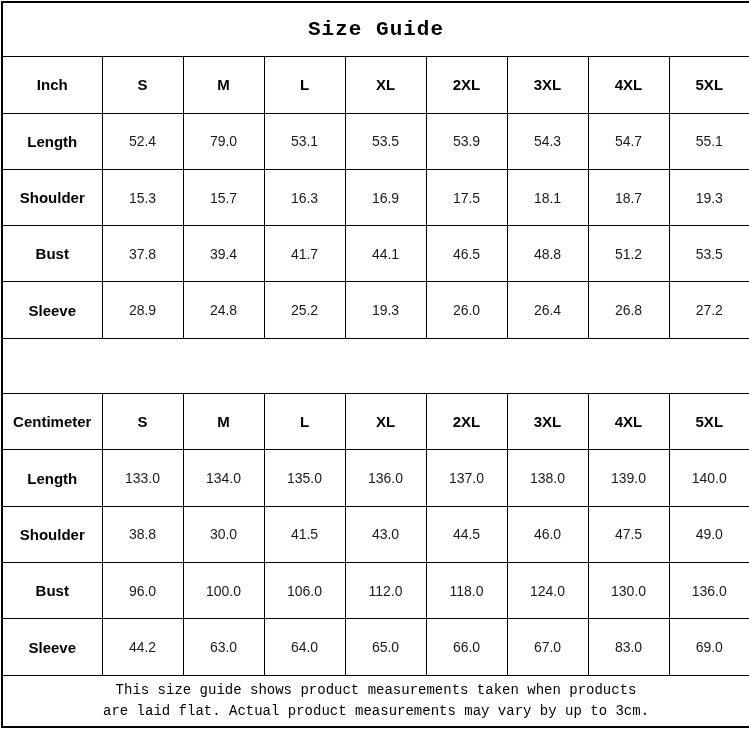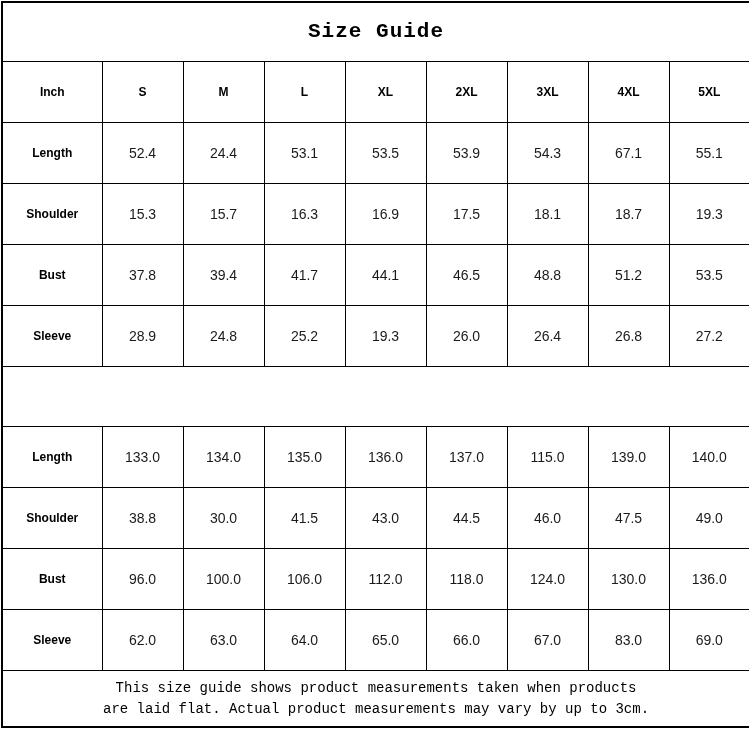--- a/index.html
+++ b/index.html
@@ -37,21 +37,21 @@
     font-family: "Liberation Mono", "DejaVu Sans Mono", monospace;
     font-size: 21px;
     font-weight: bold;
     color: #000000;
     letter-spacing: 1px;
   }
   
   tbody.data-block th {
     height: 55px;
     font-family: "Liberation Sans", "DejaVu Sans", sans-serif;
-    font-size: 12px;
+    font-size: 15px;
     font-weight: bold;
     color: #000000;
   }
   tbody.data-block td {
     height: 55px;
     font-family: "Liberation Sans", "DejaVu Sans", sans-serif;
     font-size: 14px;
     font-weight: normal;
     color: #1a1a1a;
   }
@@ -104,26 +104,26 @@
           <th>L</th>
           <th>XL</th>
           <th>2XL</th>
           <th>3XL</th>
           <th>4XL</th>
           <th>5XL</th>
         </tr>
         <tr>
           <th>Length</th>
           <td>52.4</td>
-          <td>24.4</td>
+          <td>79.0</td>
           <td>53.1</td>
           <td>53.5</td>
           <td>53.9</td>
           <td>54.3</td>
-          <td>67.1</td>
+          <td>54.7</td>
           <td>55.1</td>
         </tr>
         <tr>
           <th>Shoulder</th>
           <td>15.3</td>
           <td>15.7</td>
           <td>16.3</td>
           <td>16.9</td>
           <td>17.5</td>
           <td>18.1</td>
@@ -155,27 +155,38 @@
       </tbody>
 
     <tbody>
       <tr class="spacer-row">
         <td colspan="9"></td>
       </tr>
     </tbody>
 
     <tbody class="data-block">
         <tr>
+          <th>Centimeter</th>
+          <th>S</th>
+          <th>M</th>
+          <th>L</th>
+          <th>XL</th>
+          <th>2XL</th>
+          <th>3XL</th>
+          <th>4XL</th>
+          <th>5XL</th>
+        </tr>
+        <tr>
           <th>Length</th>
           <td>133.0</td>
           <td>134.0</td>
           <td>135.0</td>
           <td>136.0</td>
           <td>137.0</td>
-          <td>115.0</td>
+          <td>138.0</td>
           <td>139.0</td>
           <td>140.0</td>
         </tr>
         <tr>
           <th>Shoulder</th>
           <td>38.8</td>
           <td>30.0</td>
           <td>41.5</td>
           <td>43.0</td>
           <td>44.5</td>
@@ -189,21 +200,21 @@
           <td>100.0</td>
           <td>106.0</td>
           <td>112.0</td>
           <td>118.0</td>
           <td>124.0</td>
           <td>130.0</td>
           <td>136.0</td>
         </tr>
         <tr>
           <th>Sleeve</th>
-          <td>62.0</td>
+          <td>44.2</td>
           <td>63.0</td>
           <td>64.0</td>
           <td>65.0</td>
           <td>66.0</td>
           <td>67.0</td>
           <td>83.0</td>
           <td>69.0</td>
         </tr>
       </tbody>
 

